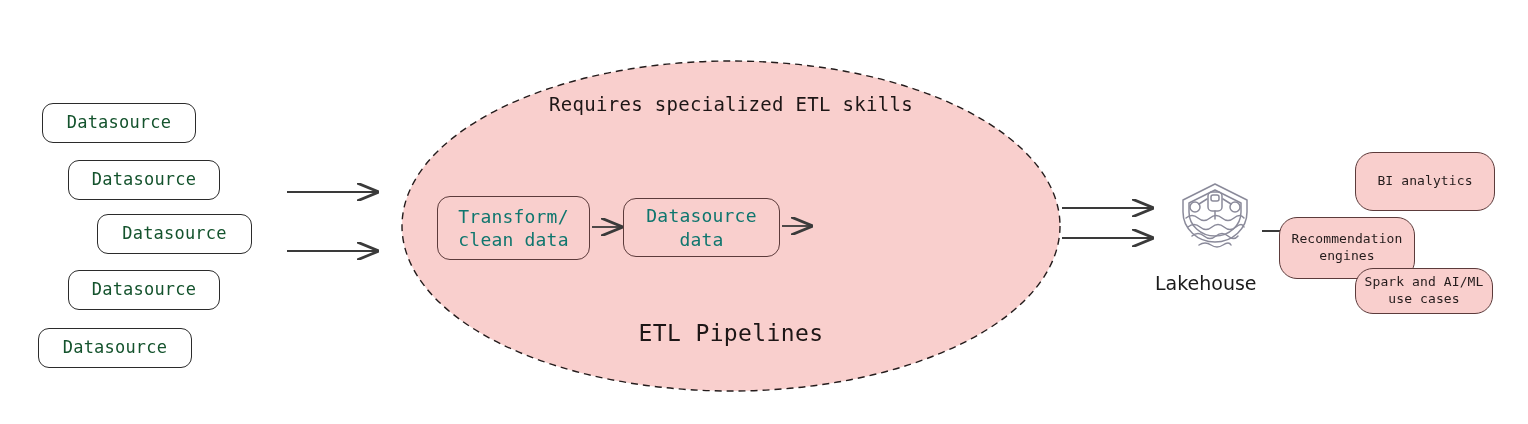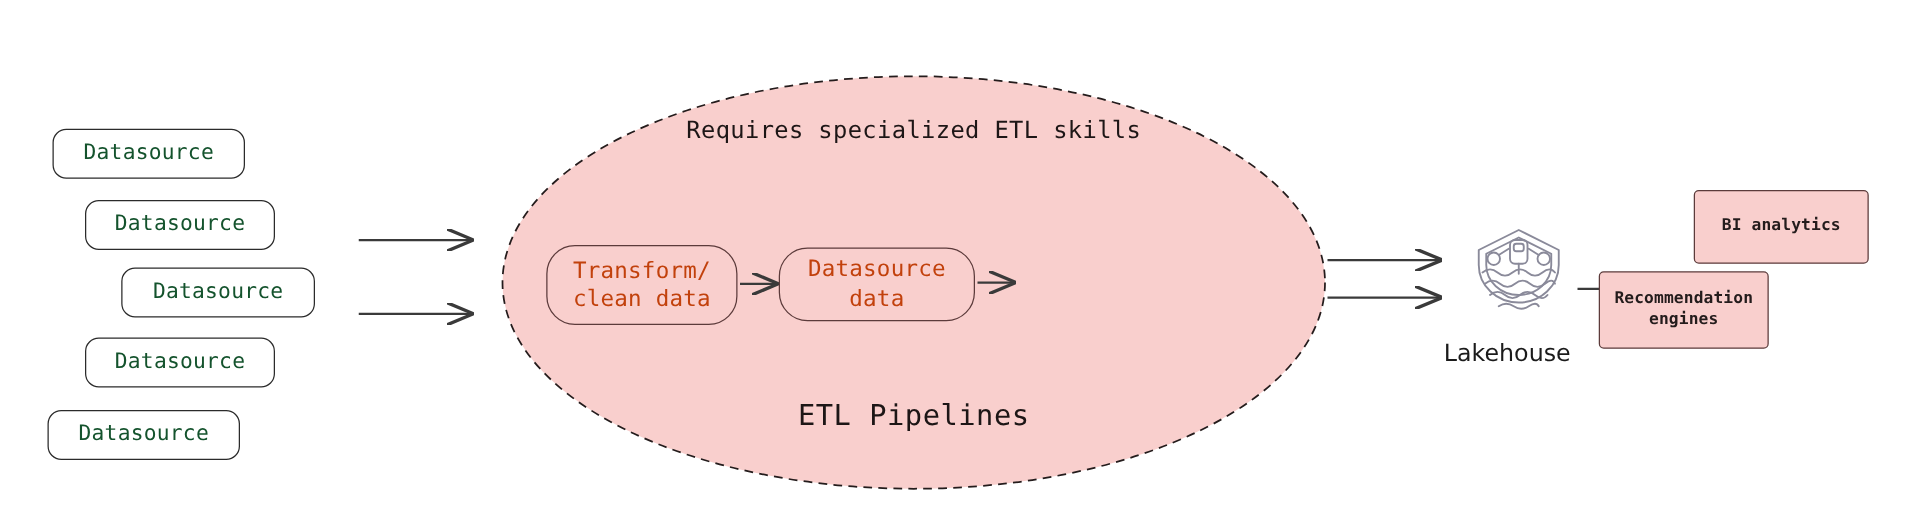--- a/index.html
+++ b/index.html
@@ -40,34 +40,33 @@
     border: 1.6px solid #2b2b2b;
     border-radius: 11px;
     color: #14532d;
     font-size: 17px;
     letter-spacing: 0.2px;
   }
   
   .etl-box {
     background: #f9cfcd;
     border: 1.5px solid #5c3b3b;
-    border-radius: 23px;
-    color: #c2410c;
+    border-radius: 13px;
+    color: #0f766e;
     font-size: 18px;
     letter-spacing: 0.2px;
   }
   
   .out-box {
     background: #f9cfcd;
     border: 1.5px solid #5c3b3b;
-    border-radius: 4px;
+    border-radius: 18px;
     color: #241c1c;
     font-size: 13px;
     letter-spacing: 0.1px;
-    font-weight: bold;
   }
   .ellipse-label {
     position: absolute;
     color: #1d1616;
     text-align: center;
     white-space: nowrap;
   }
   .ellipse-title {
     font-size: 23px;
     letter-spacing: 0.4px;
@@ -166,14 +165,18 @@
 
   <div class="lake-label" style="left:1155px; top:272px; width:120px;">Lakehouse</div>
 
   <div class="node out-box" style="left:1355px; top:152px; width:140px; height:59px;">
     <span>BI analytics</span>
   </div>
   <div class="node out-box" style="left:1279px; top:217px; width:136px; height:62px;">
     <span>Recommendation
 engines</span>
   </div>
+  <div class="node out-box" style="left:1355px; top:268px; width:138px; height:46px;">
+    <span>Spark and AI/ML
+use cases</span>
+  </div>
 
 </div>
 
 </body></html>

